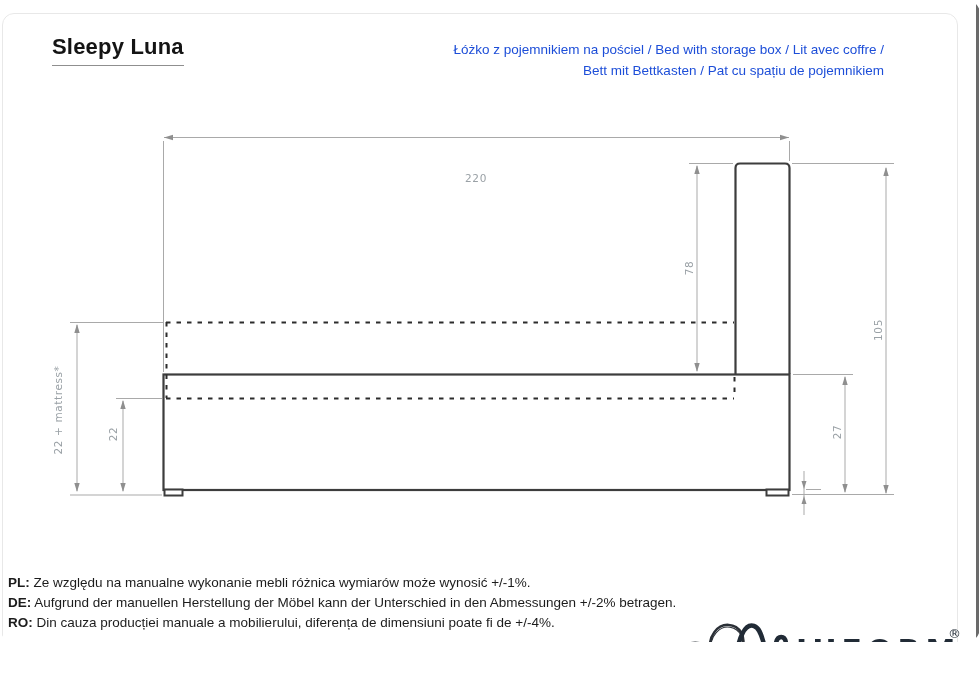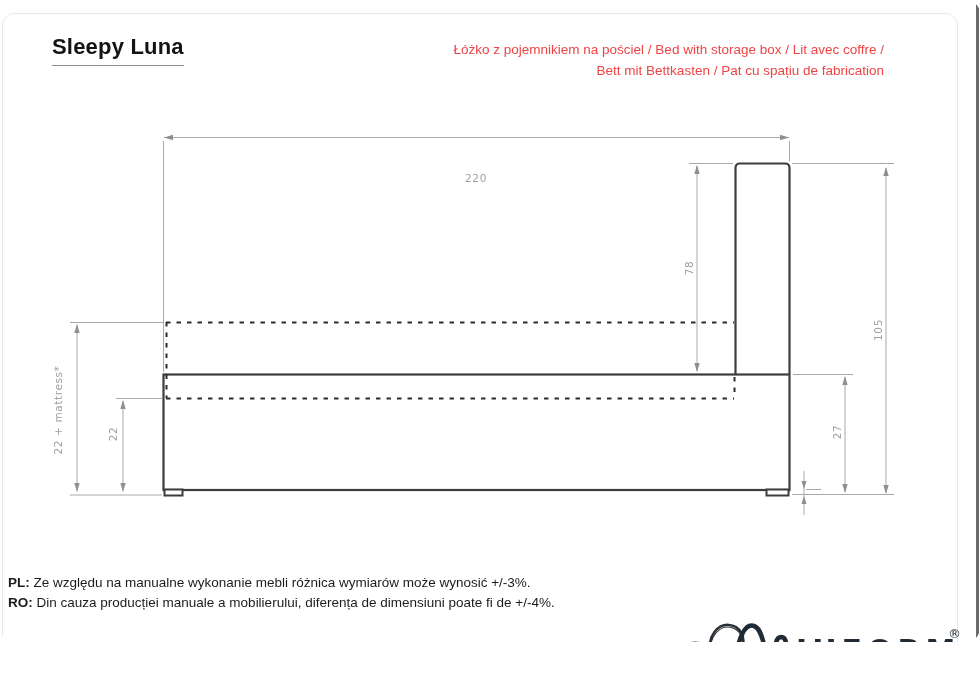--- a/index.html
+++ b/index.html
@@ -15,21 +15,21 @@
   .right-edge { position:absolute; left:976px; top:0; width:3px; height:700px; background:#6a6a6a; }
   .bottom-bar { position:absolute; left:0; top:687px; width:980px; height:13px; background:#1b1b1b; }
 
   .product-title {
     position:absolute; left:52px; top:34px; font-size:22px; font-weight:bold;
     color:#141414; letter-spacing:0.2px; display:inline-block;
     padding-bottom:5px; border-bottom:1px solid #8f8f8f;
   }
   .product-desc {
     position:absolute; right:96px; top:39px; text-align:right;
-    font-size:13.5px; color:#ef4444; line-height:21px;
+    font-size:13.5px; color:#1d4ed8; line-height:21px;
   }
 
   .drawing-svg { position:absolute; left:0; top:0; }
 
   .dim-label {
     position:absolute; font-family:"DejaVu Sans", sans-serif;
     font-size:10.5px; color:#9aa1a6; letter-spacing:0.6px; white-space:nowrap;
   }
   .h-center { transform:translate(-50%,-50%); }
   .v-rot { transform:translate(-50%,-50%) rotate(-90deg); }
@@ -43,21 +43,21 @@
 <body>
 
 <div class="screen">
 
   <div class="card-border"></div>
 
   <div class="product-title">Sleepy Luna</div>
 
   <div class="product-desc">
     <div>Łóżko z pojemnikiem na pościel / Bed with storage box / Lit avec coffre /</div>
-    <div>Bett mit Bettkasten / Pat cu spațiu de fabrication</div>
+    <div>Bett mit Bettkasten / Pat cu spațiu de pojemnikiem</div>
   </div>
 
   <svg class="drawing-svg" width="980" height="700" viewBox="0 0 980 700">
 
     <g stroke="#a9a9a9" stroke-width="1">
       <line x1="163.5" y1="141" x2="163.5" y2="372"></line>
       <line x1="789.5" y1="141" x2="789.5" y2="161"></line>
       <line x1="689" y1="163.5" x2="733" y2="163.5"></line>
       <line x1="792" y1="163.5" x2="894" y2="163.5"></line>
       <line x1="793" y1="374.5" x2="853" y2="374.5"></line>
@@ -109,21 +109,22 @@
   </svg>
 
   <div class="dim-label h-center" style="left:476px; top:130px;margin-top:48px;">220</div>
   <div class="dim-label v-rot" style="left:689px; top:268px;">78</div>
   <div class="dim-label v-rot" style="left:878px; top:330px;">105</div>
   <div class="dim-label v-rot" style="left:837px; top:432px;">27</div>
   <div class="dim-label v-rot" style="left:113px; top:434px;">22</div>
   <div class="dim-label v-rot" style="left:58px; top:410px;">22 + mattress*</div>
 
   <div class="notes">
-    <div><span class="note-lang">PL:</span><span> Ze względu na manualne wykonanie mebli różnica wymiarów może wynosić +/-3%.</span></div>
+    <div><span class="note-lang">PL:</span><span> Ze względu na manualne wykonanie mebli różnica wymiarów może wynosić +/-1%.</span></div>
+    <div><span class="note-lang">DE:</span><span> Aufgrund der manuellen Herstellung der Möbel kann der Unterschied in den Abmessungen +/-2% betragen.</span></div>
     <div><span class="note-lang">RO:</span><span> Din cauza producției manuale a mobilierului, diferența de dimensiuni poate fi de +/-4%.</span></div>
   </div>
 
   <div class="logo">
     <svg width="300" height="82" viewBox="0 0 300 82">
       <g>
         <g transform="translate(40,41) rotate(-30) scale(1.18,1.05)">
           <path d="M 0,12 C -4,0 -16,-6 -24,0 C -32,6 -32,18 -24,26 C -16,34 -4,38 0,42 C 4,38 16,34 24,26 C 32,18 32,6 24,0 C 16,-6 4,0 0,12 Z" fill="none" stroke="#2a2f36" stroke-width="2.2" stroke-linejoin="round"></path>
         </g>
         <g transform="translate(42,40) rotate(-24) scale(1.10,0.98)">

